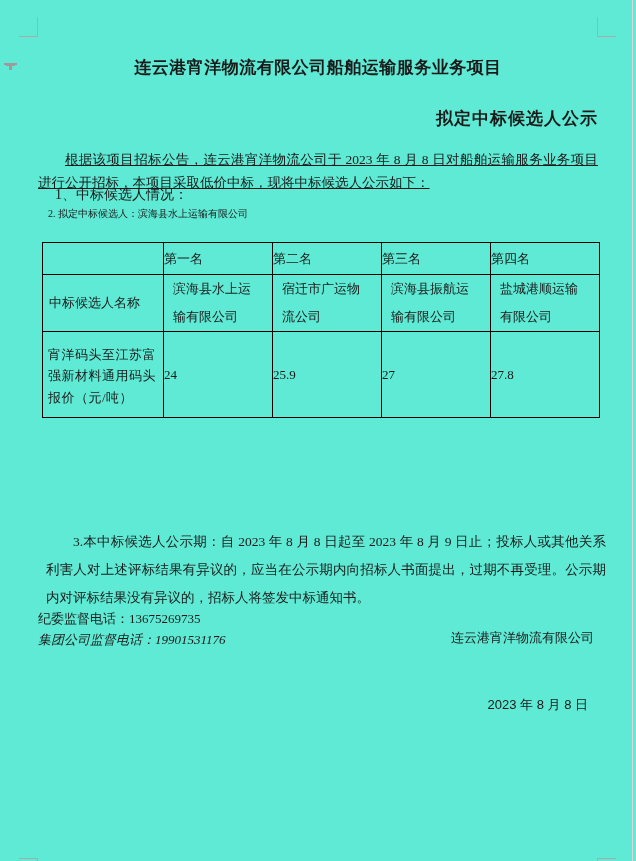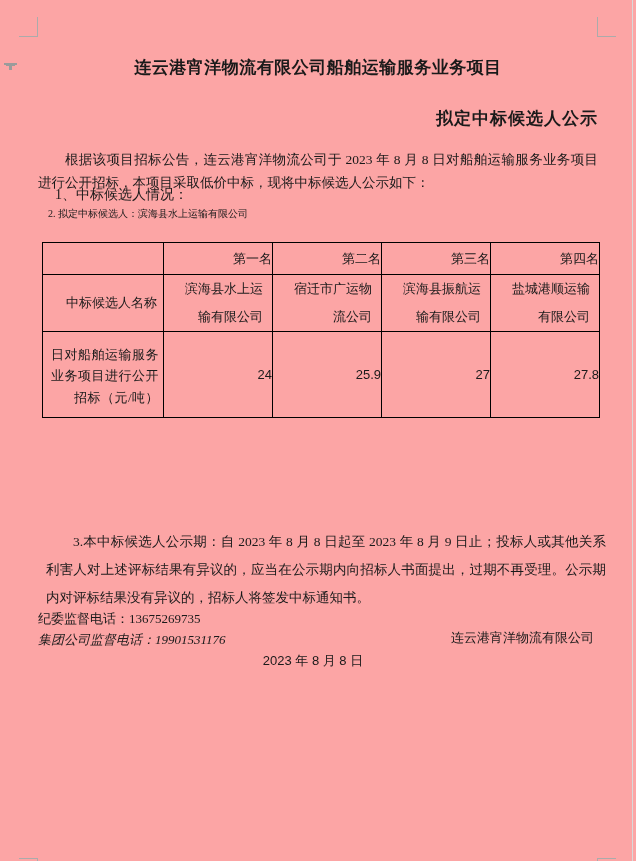--- a/index.html
+++ b/index.html
@@ -2,21 +2,21 @@
 <html><head>
 <meta charset="utf-8">
 <style>
   * { margin:0; padding:0; box-sizing:border-box; }
   html,body { background:#ffffff; }
   body { font-family:"Liberation Serif","DejaVu Serif",serif; color:#1a1a1a; }
 
   .page {
     position:relative;
     width:636px; height:861px;
-    background:#fca5a5;
+    background:#5eead4;
     overflow:hidden;
   }
 
   
   .page-edge {
     position:absolute; top:0; bottom:0; left:632px; width:1px;
     background:#d9d9d9;
   }
 
   
@@ -38,33 +38,33 @@
     position:absolute; top:56px; left:0; width:560px;
     font-size:17px; font-weight:bold; text-align:center; letter-spacing:0.5px;
     white-space:nowrap;
   }
   .doc-subtitle {
     position:absolute; top:107px; left:0; width:560px;
     font-size:17px; font-weight:bold; text-align:right; letter-spacing:1px;
   }
   .intro {
     position:absolute; top:148px; left:0; width:560px;
-    font-size:13.5px; line-height:23px; text-align:justify; text-indent:2em;
+    font-size:13.5px; line-height:23px; text-align:justify; text-indent:2em;text-decoration:underline;
   }
   .list-item-1 { position:absolute; top:186px; left:17px; font-size:14px; }
   .list-item-2 { position:absolute; top:207px; left:10px; font-size:10px; }
 
   table.bid {
     position:absolute; top:242px; left:4px;
     width:557px; border-collapse:collapse; table-layout:fixed;
   }
   table.bid td {
     border:1px solid #000;
-    text-align:right; vertical-align:middle;
-    font-size:13px; overflow:hidden;
+    text-align:left; vertical-align:middle;
+    font-size:13px; overflow:hidden;font-family:Liberation Serif, serif;
   }
   col.c0 { width:121px; } col.cn { width:109px; }
   tr.r-head  { height:32px; }
   tr.r-name  { height:57px; }
   tr.r-p1    { height:67px; }
   tr.r-p2    { height:86px; }
   td.company { line-height:28px; padding:0 9px; }
   td.rowlabel-center { font-size:13px; padding:16px 6px; }
   td.rowlabel {
     text-align:left; vertical-align:top;
@@ -77,22 +77,22 @@
     position:absolute; top:528px; left:0; width:560px;
     font-size:13.5px; line-height:28px; text-align:justify; text-indent:2em;margin-left:8px;
   }
   .phone-1 { position:absolute; top:610px; left:0; font-size:13px; }
   .phone-2 { position:absolute; top:631px; left:0; font-size:13px;font-style:italic; }
   .sig-company {
     position:absolute; top:629px; left:0; width:556px;
     font-size:13px; text-align:right;
   }
   .sig-date {
-    position:absolute; top:652px; left:0; width:550px;
-    font-size:13px; text-align:center;
+    position:absolute; top:696px; left:0; width:550px;
+    font-size:13px; text-align:right;
     font-family:"Liberation Sans","DejaVu Sans",sans-serif;
   }
 </style>
 </head>
 <body>
 
 <div class="page">
 
   <div class="page-edge"></div>
 
@@ -136,21 +136,21 @@
         <td>第四名</td>
       </tr>
       <tr class="r-name">
         <td class="rowlabel-center">中标候选人名称</td>
         <td class="company">滨海县水上运输有限公司</td>
         <td class="company">宿迁市广运物流公司</td>
         <td class="company">滨海县振航运输有限公司</td>
         <td class="company">盐城港顺运输有限公司</td>
       </tr>
       <tr class="r-p2">
-        <td class="rowlabel">日对船舶运输服务业务项目进行公开招标（元/吨）</td>
+        <td class="rowlabel">宵洋码头至江苏富强新材料通用码头报价（元/吨）</td>
         <td class="num">24</td>
         <td class="num">25.9</td>
         <td class="num">27</td>
         <td class="num">27.8</td>
       </tr>
     </tbody>
       </table>
 
     <div class="notice">3.本中标候选人公示期：自 2023 年 8 月 8 日起至 2023 年 8 月 9 日止；投标人或其他关系利害人对上述评标结果有异议的，应当在公示期内向招标人书面提出，过期不再受理。公示期内对评标结果没有异议的，招标人将签发中标通知书。</div>
 

